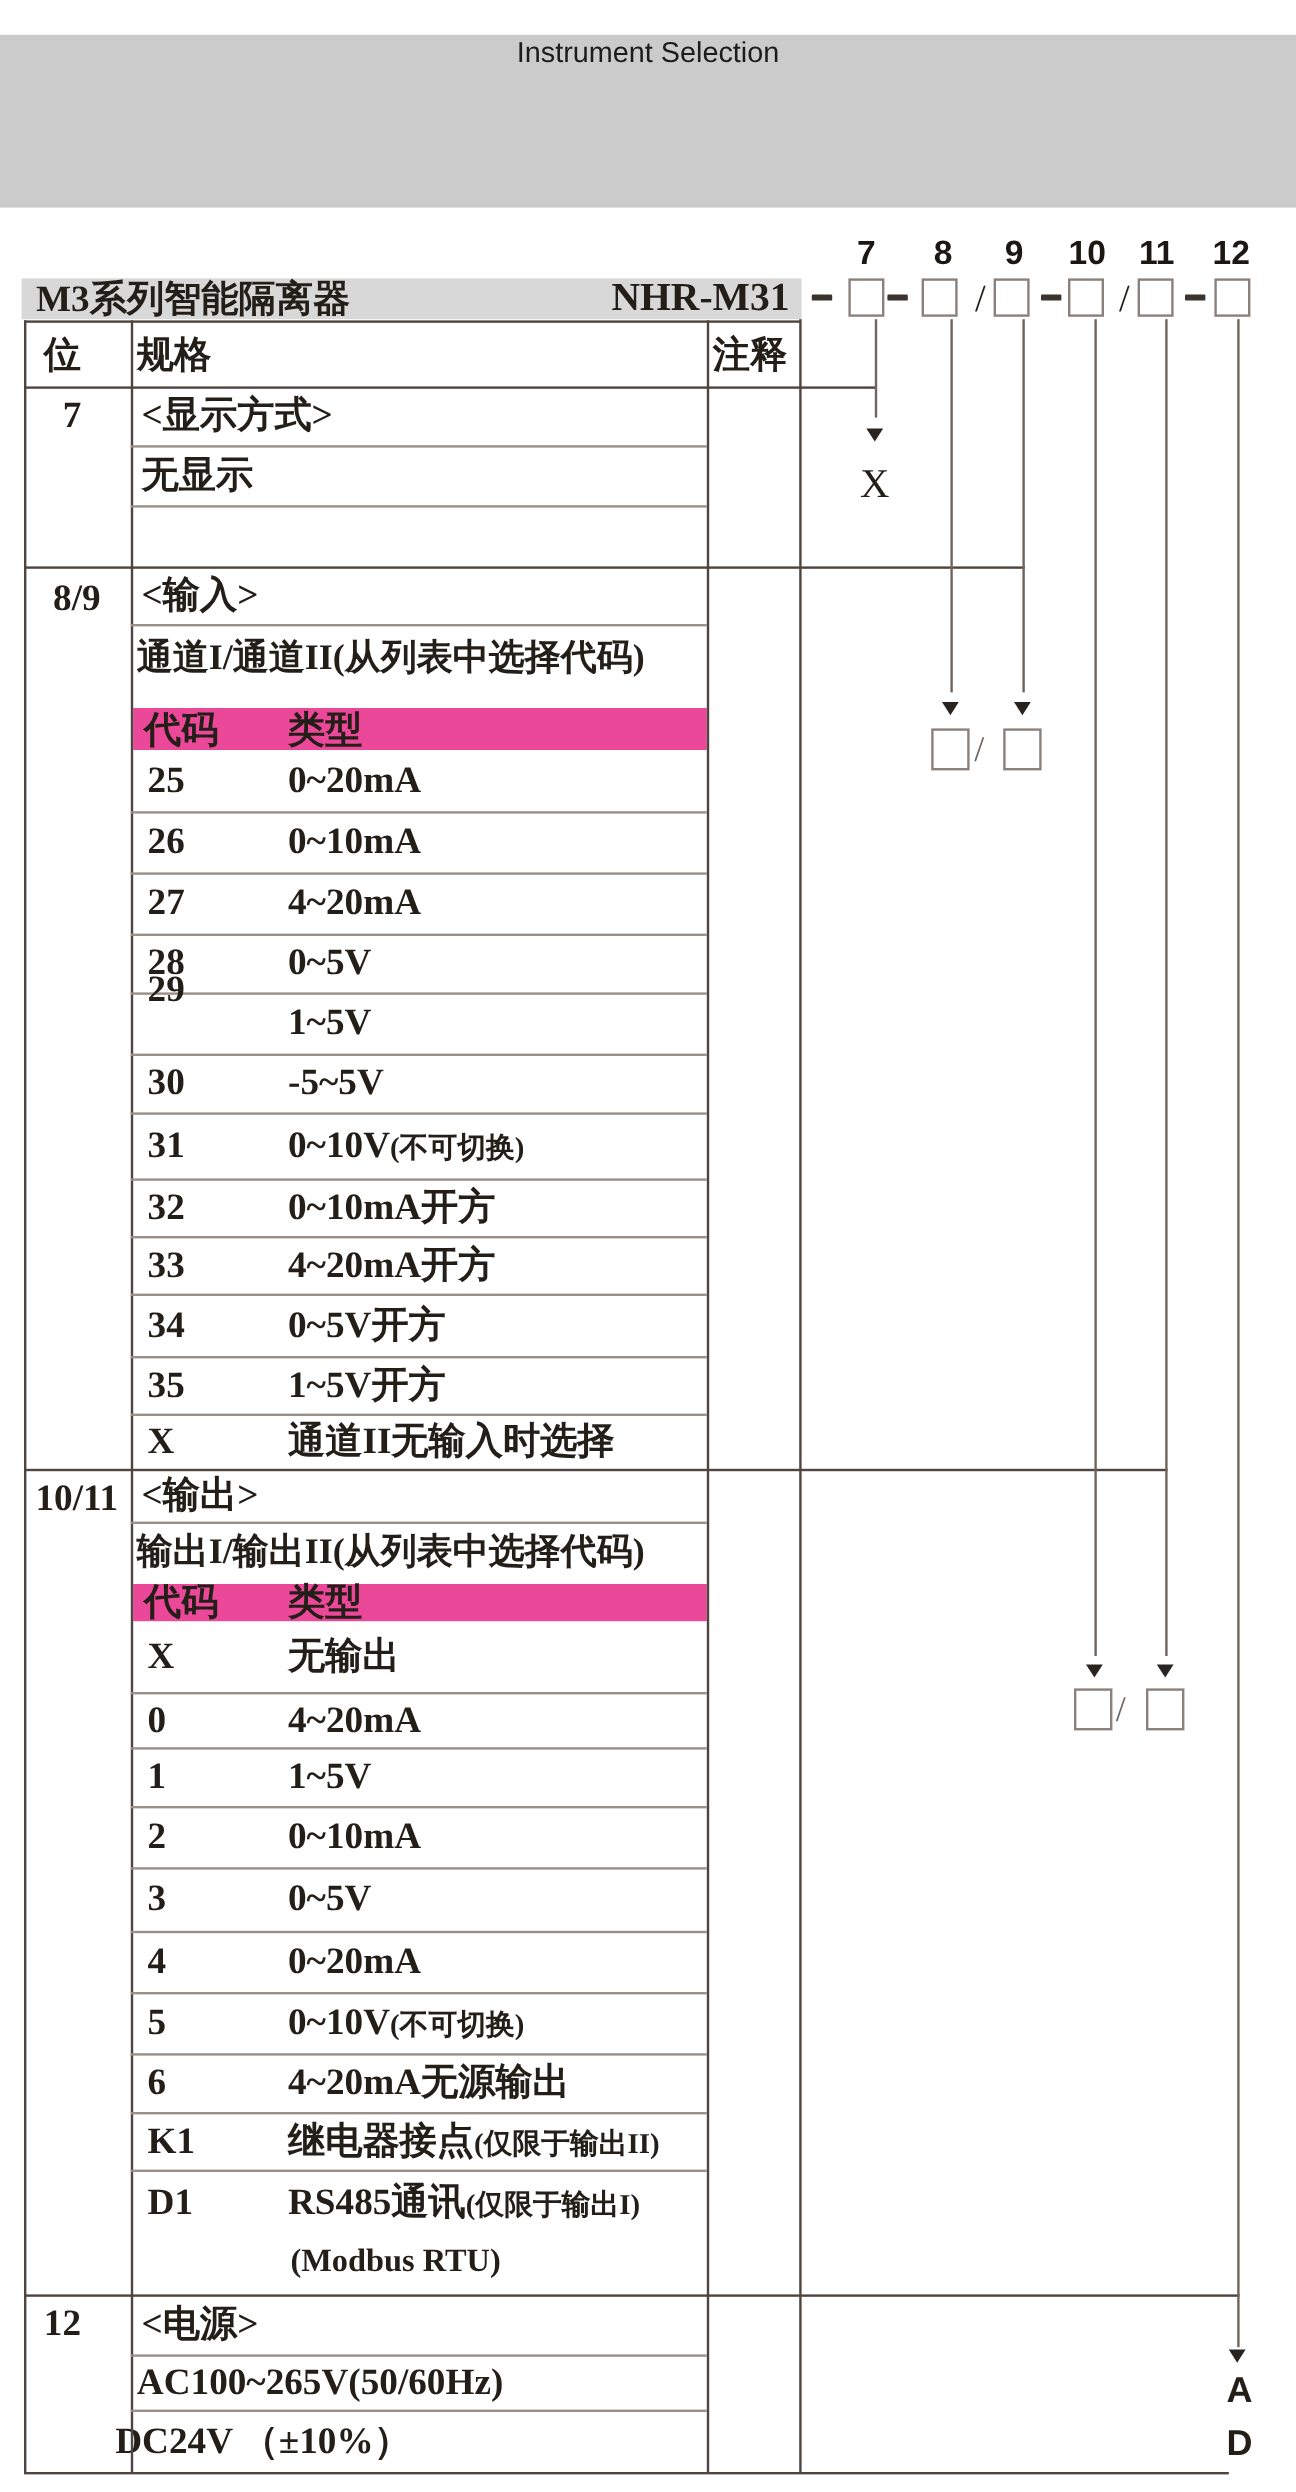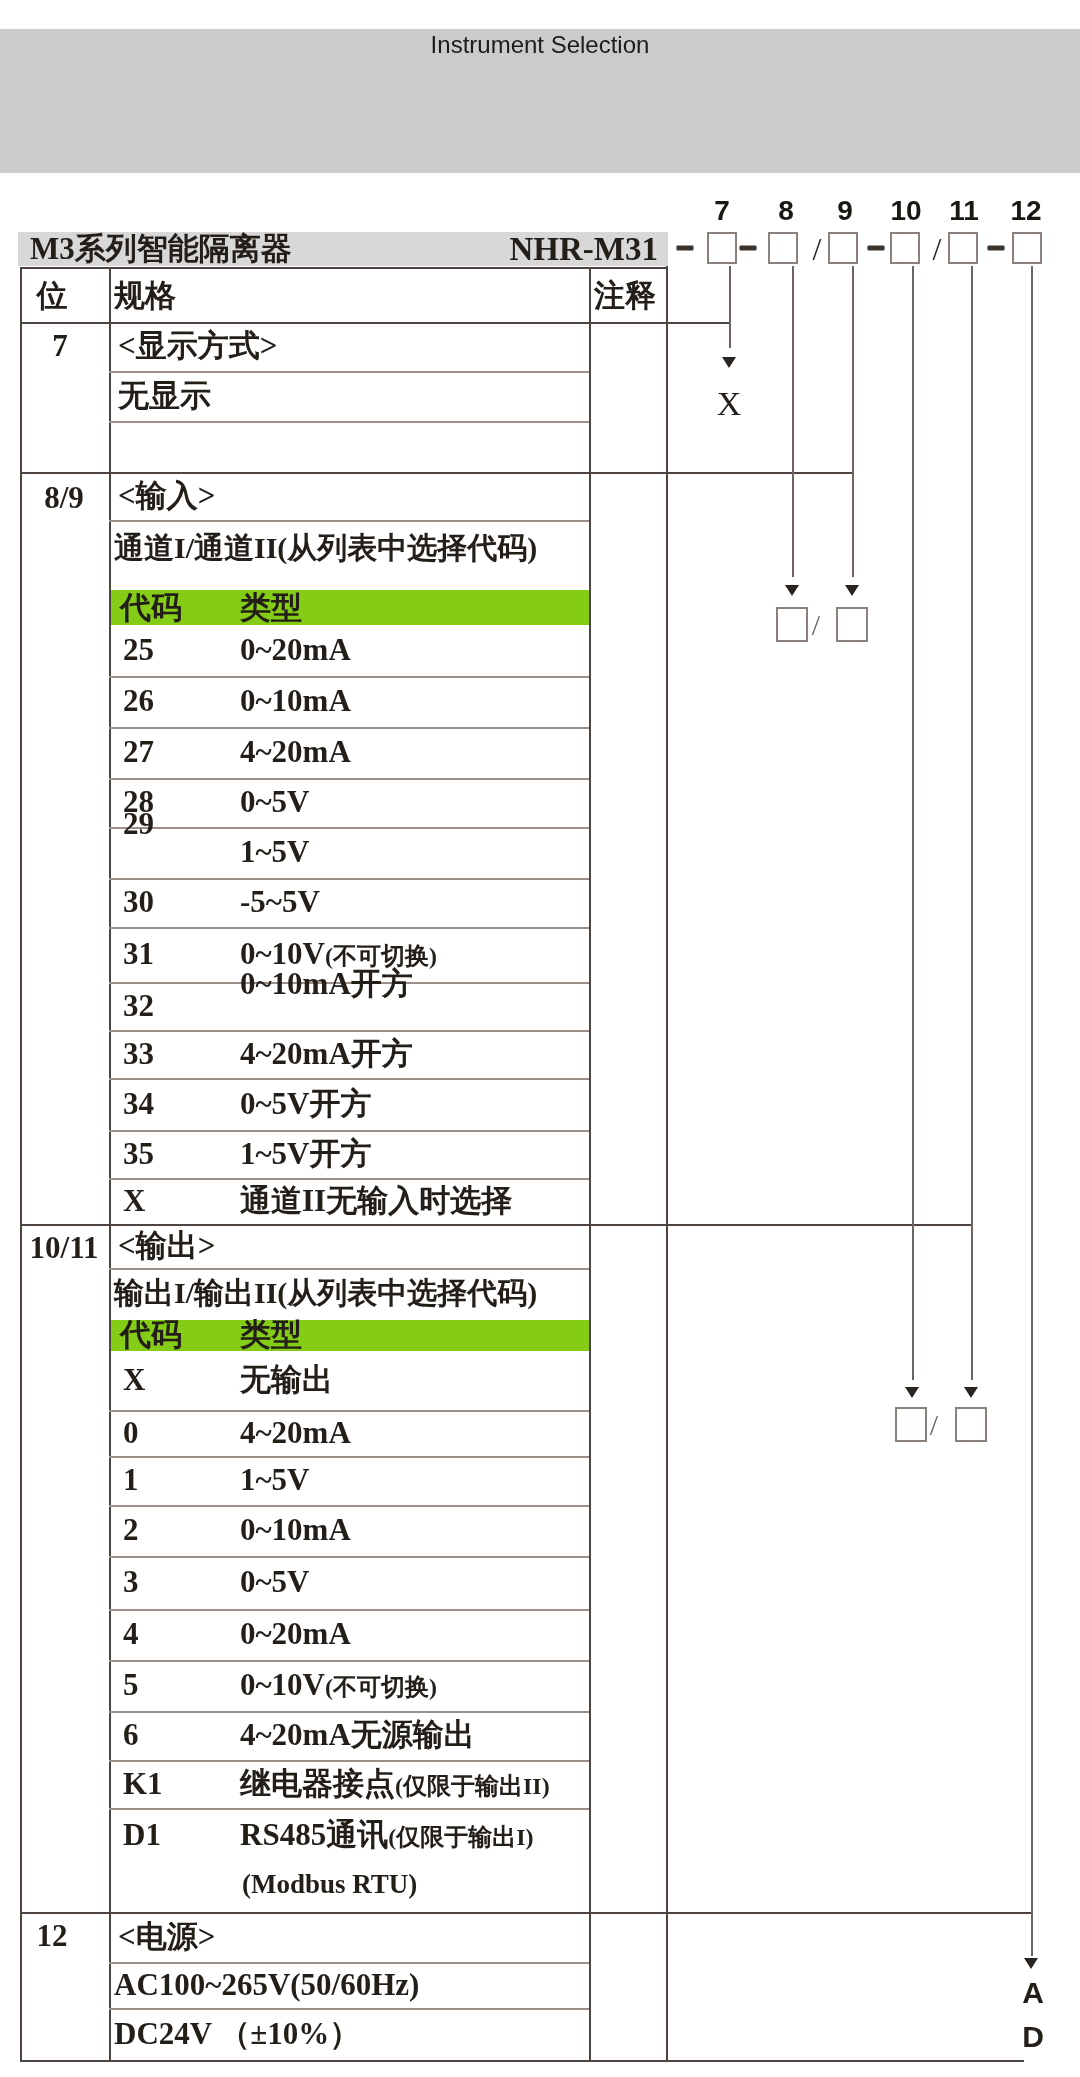--- a/index.html
+++ b/index.html
@@ -11,21 +11,21 @@
   .vmid{transform:translateY(-50%);white-space:nowrap;}
   .cmid{transform:translate(-50%,-50%);white-space:nowrap;}
   .hline{position:absolute;height:2px;background:#4e4540;}
   .vline{position:absolute;width:2px;background:#4e4540;}
   .rline{position:absolute;height:2px;background:#9a9089;}
   .dvert{position:absolute;width:2px;background:#6e6560;}
   .arrow{position:absolute;width:0;height:0;border-left:7px solid transparent;
          border-right:7px solid transparent;border-top:11px solid #2a2420;transform:translateX(-50%);}
   .cbox{position:absolute;background:#ffffff;border:2px solid #8a817c;box-sizing:border-box;}
   .dash{position:absolute;height:5px;background:#3a332e;transform:translate(-50%,-50%);border-radius:1px;}
-  .grayband{position:absolute;background:#84cc16;}
+  .grayband{position:absolute;background:#ec4899;}
   .cell{font-size:31px;font-weight:bold;}
   .small{font-size:24px;}
   #band{position:absolute;left:0;top:29px;width:1080px;height:144px;background:#cbcbcb;text-align:center;}
   #band-title{display:inline-block;margin-top:21px;font-size:52px;letter-spacing:3px;font-weight:bold;
               color:#121212;border-bottom:4px solid #151515;padding-bottom:1px;line-height:1.1;}
   #band-sub{font-size:24px;color:#1c1c1c;margin-top:2px;}
   #modelbar{position:absolute;left:18px;top:232px;width:650px;height:34px;background:#d8d8d8;}
 </style>
 </head>
 <body>
@@ -64,21 +64,21 @@
   <span class="abs vmid cell" style="left:118px;top:1246px;">&lt;输出&gt;</span>
   <span class="abs vmid cell" style="left:114px;top:1293px;font-size:30px;">输出I/输出II(从列表中选择代码)</span>
   <div class="grayband" style="left:111px;top:1320px;width:478px;height:31px;">
     <span class="abs vmid cell" style="left:9px;top:15px;">代码</span>
     <span class="abs vmid cell" style="left:129px;top:15px;">类型</span>
   </div>
   <div id="output-rows"></div>
 
   <span class="abs vmid cell" style="left:118px;top:1937px;">&lt;电源&gt;</span>
   <span class="abs vmid cell" style="left:114px;top:1985px;">AC100~265V(50/60Hz)</span>
-  <span class="abs vmid cell" style="left:114px;top:2034px;">DC24V （±10%）</span>
+  <span class="abs vmid cell" style="left:96px;top:2034px;">DC24V （±10%）</span>
 
   <span class="abs cmid" style="left:729px;top:404px;font-size:34px;">X</span>
   <span class="abs cmid sans b" style="left:1033px;top:1993px;font-size:30px;">A</span>
   <span class="abs cmid sans b" style="left:1033px;top:2037px;font-size:30px;">D</span>
 
   <div id="gen">
       <div class="abs cmid sans b" style="left:722px;top:211px;font-size:28px;color:#1b1713;">7</div>
       <div class="abs cmid sans b" style="left:786px;top:211px;font-size:28px;color:#1b1713;">8</div>
       <div class="abs cmid sans b" style="left:845px;top:211px;font-size:28px;color:#1b1713;">9</div>
       <div class="abs cmid sans b" style="left:906px;top:211px;font-size:28px;color:#1b1713;">10</div>
@@ -158,21 +158,21 @@
       <div class="abs vmid cell" style="left:240px;top:752px;">4~20mA</div>
       <div class="abs vmid cell" style="left:123px;top:802px;">28</div>
       <div class="abs vmid cell" style="left:240px;top:802px;">0~5V</div>
       <div class="abs vmid cell" style="left:123px;top:824px;">29</div>
       <div class="abs vmid cell" style="left:240px;top:852px;">1~5V</div>
       <div class="abs vmid cell" style="left:123px;top:902px;">30</div>
       <div class="abs vmid cell" style="left:240px;top:902px;">-5~5V</div>
       <div class="abs vmid cell" style="left:123px;top:954px;">31</div>
       <div class="abs vmid cell" style="left:240px;top:954px;">0~10V<span class="small">(不可切换)</span></div>
       <div class="abs vmid cell" style="left:123px;top:1006px;">32</div>
-      <div class="abs vmid cell" style="left:240px;top:984px;">0~10mA开方</div>
+      <div class="abs vmid cell" style="left:240px;top:1006px;">0~10mA开方</div>
       <div class="abs vmid cell" style="left:123px;top:1054px;">33</div>
       <div class="abs vmid cell" style="left:240px;top:1054px;">4~20mA开方</div>
       <div class="abs vmid cell" style="left:123px;top:1104px;">34</div>
       <div class="abs vmid cell" style="left:240px;top:1104px;">0~5V开方</div>
       <div class="abs vmid cell" style="left:123px;top:1154px;">35</div>
       <div class="abs vmid cell" style="left:240px;top:1154px;">1~5V开方</div>
       <div class="abs vmid cell" style="left:123px;top:1201px;">X</div>
       <div class="abs vmid cell" style="left:240px;top:1201px;">通道II无输入时选择</div>
       <div class="abs vmid cell" style="left:123px;top:1380px;">X</div>
       <div class="abs vmid cell" style="left:240px;top:1380px;">无输出</div>

